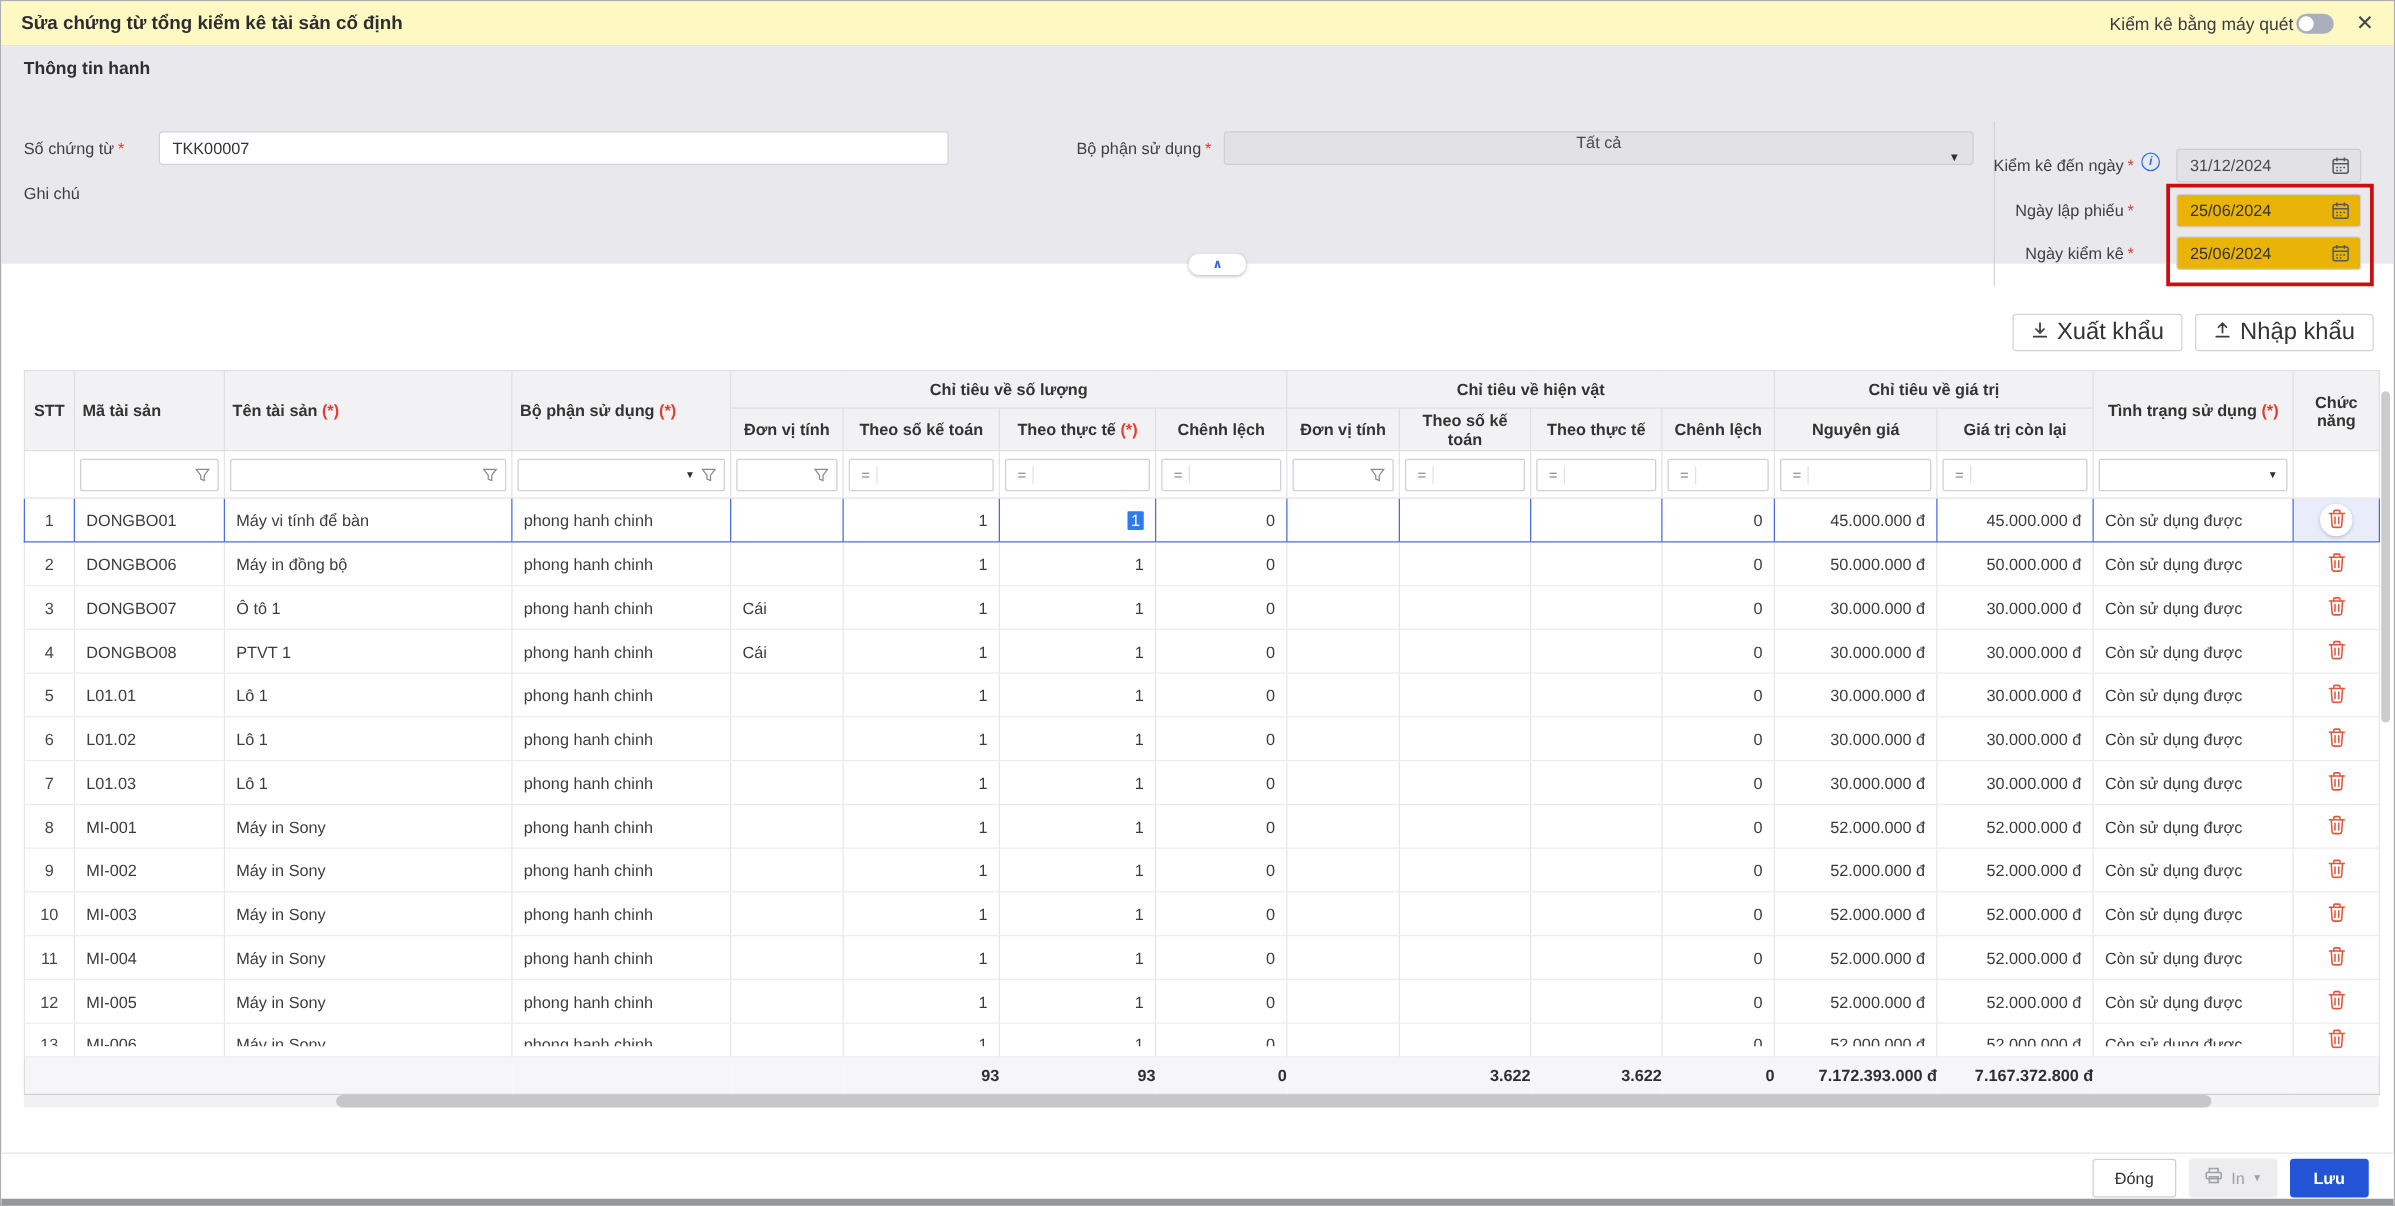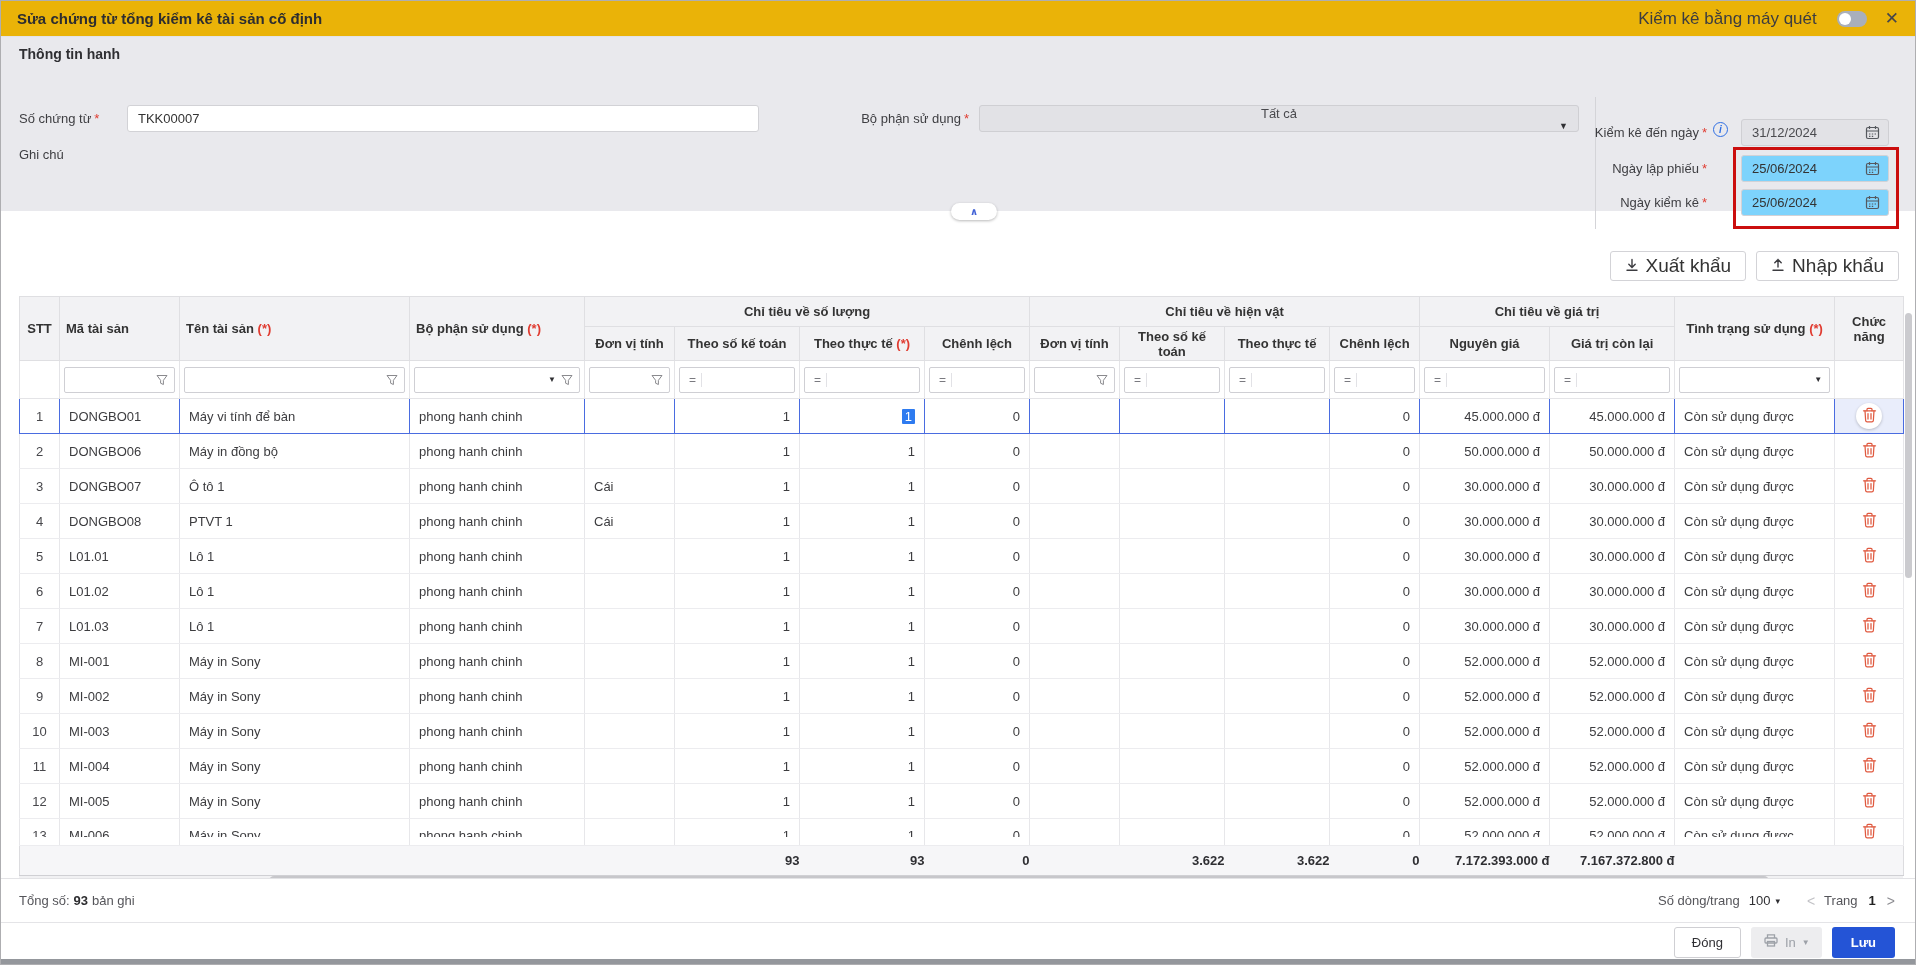--- a/index.html
+++ b/index.html
@@ -1,40 +1,40 @@
 <!DOCTYPE html>
 <html><head>
 <meta charset="utf-8">
 <style>
   *{box-sizing:border-box;margin:0;padding:0;font-family:"Liberation Sans","DejaVu Sans",sans-serif;}
   html,body{width:1916px;height:965px;overflow:hidden;background:#fff;}
   .window{position:relative;width:1916px;height:965px;border:1px solid #aeaeb1;background:#fff;overflow:hidden;}
 
   
-  .titlebar{position:absolute;top:0;left:0;right:0;height:36px;background:#eab308;border-bottom:1px solid #e3e3e6;display:flex;align-items:center;padding:0 16px;}
+  .titlebar{position:absolute;top:0;left:0;right:0;height:36px;background:#fef9c3;border-bottom:1px solid #e3e3e6;display:flex;align-items:center;padding:0 16px;}
   .titlebar .title{font-size:15px;font-weight:700;color:#2d2d30;}
   .titlebar .spacer{flex:1;}
-  .scan-label{font-size:17px;color:#3c3c40;margin-right:20px;}
+  .scan-label{font-size:14px;color:#3c3c40;margin-right:2px;}
   .toggle{width:30px;height:16px;border-radius:9px;background:#a9afbb;position:relative;cursor:pointer;}
   .toggle .knob{position:absolute;left:2px;top:2px;width:12px;height:12px;border-radius:50%;background:#fff;}
   .close-x{margin-left:18px;font-size:17px;color:#46464a;cursor:pointer;line-height:1;}
 
   
   .form-area{position:absolute;top:36px;left:0;right:0;height:174px;background:#e9e9ed;}
   .section-title{position:absolute;left:18px;top:9px;font-size:14px;font-weight:700;color:#2f2f33;}
   .flabel{position:absolute;font-size:13px;color:#3e3e42;white-space:nowrap;}
   .star{color:#e03c31;margin-left:3px;font-size:13px;}
   .txt{position:absolute;background:#fff;border:1px solid #d2d2d6;border-radius:3px;height:27px;font-size:13px;padding:0 10px;color:#333;outline:none;}
   .sel-gray{position:absolute;background:#e2e2e6;border:1px solid #cfcfd3;border-radius:3px;height:27px;display:flex;align-items:center;padding:0 10px;font-size:13px;color:#4a4a4e;}
   .sel-gray .caret{margin-left:auto;font-size:9px;color:#2f2f33;}
   .note-area{position:absolute;left:126px;top:103px;width:1452px;height:89px;background:#fff;border:1px solid #d2d2d6;border-radius:3px;font-size:13px;padding:7px 10px;color:#333;resize:none;outline:none;}
   .note-area::placeholder{color:#a8a8ad;}
   .vdivider{position:absolute;left:1594px;top:60px;height:132px;width:1px;background:#d4d4d8;}
   .rlabel{position:absolute;left:1528px;width:178px;text-align:right;font-size:13px;color:#3e3e42;white-space:nowrap;}
-  .date-field{position:absolute;left:1740px;width:148px;height:27px;background:#7dd3fc;border:1px solid #d2d2d6;border-radius:3px;display:flex;align-items:center;padding:0 8px 0 10px;font-size:13px;color:#333;}
+  .date-field{position:absolute;left:1740px;width:148px;height:27px;background:#eab308;border:1px solid #d2d2d6;border-radius:3px;display:flex;align-items:center;padding:0 8px 0 10px;font-size:13px;color:#333;}
   .date-field.disabled{background:#e2e2e6;border-color:#cfcfd3;color:#4a4a4e;}
   .date-field .cal{margin-left:auto;display:inline-flex;}
   .info-badge{position:absolute;left:1712px;top:85px;width:15px;height:15px;border:1.4px solid #2f6fe4;border-radius:50%;color:#2f6fe4;font-size:10px;font-weight:700;display:flex;align-items:center;justify-content:center;font-style:italic;}
   .red-rect{position:absolute;left:1732px;top:110px;width:166px;height:82px;border:3px solid #cb0e0e;pointer-events:none;z-index:4;}
 
   .collapse-pill{position:absolute;top:202px;left:950px;width:46px;height:17px;background:#fff;border-radius:9px;box-shadow:0 1px 3px rgba(0,0,0,.28);z-index:6;display:flex;align-items:center;justify-content:center;color:#4262d6;font-size:10px;font-weight:700;cursor:pointer;}
 
   
   .tabbar{position:absolute;top:210px;left:0;right:0;height:33px;background:#f7f7f9;border-bottom:1px solid #e4e4e7;display:flex;padding-left:18px;}
   .tab{padding:0 21px;display:flex;align-items:center;font-size:13px;color:#3b3b3e;position:relative;cursor:pointer;}
@@ -743,36 +743,20 @@
     </table>
     <div class="hscroll">
         <div class="thumb"></div>
       </div>
   </div>
 
   <div class="vscroll">
       <div class="thumb"></div>
     </div>
 
-  <div class="summary-bar">
-    <span>Tổng số:</span>
-    <b>93</b>
-    <span>bản ghi</span>
-    <div class="pager">
-      <span>Số dòng/trang</span>
-      <span class="rpp-select">
-        <span>100</span>
-        <span class="caret">▾</span>
-      </span>
-      <span class="pg-prev">&lt;</span>
-      <span>Trang</span>
-      <span class="pg-num">1</span>
-      <span class="pg-next">&gt;</span>
-    </div>
-  </div>
 
   <div class="action-bar">
     <div class="btn-close">Đóng</div>
     <div class="btn-print">
       <span><svg width="16" height="15" viewBox="0 0 16 15" fill="none" stroke="#9da1a8" stroke-width="1.3">
             <path d="M4.5 5V1.8h7V5"></path>
             <rect x="2" y="5" width="12" height="5" rx="1"></rect>
             <rect x="4.5" y="8.5" width="7" height="4.5"></rect>
           </svg></span>
       <span>In</span>

